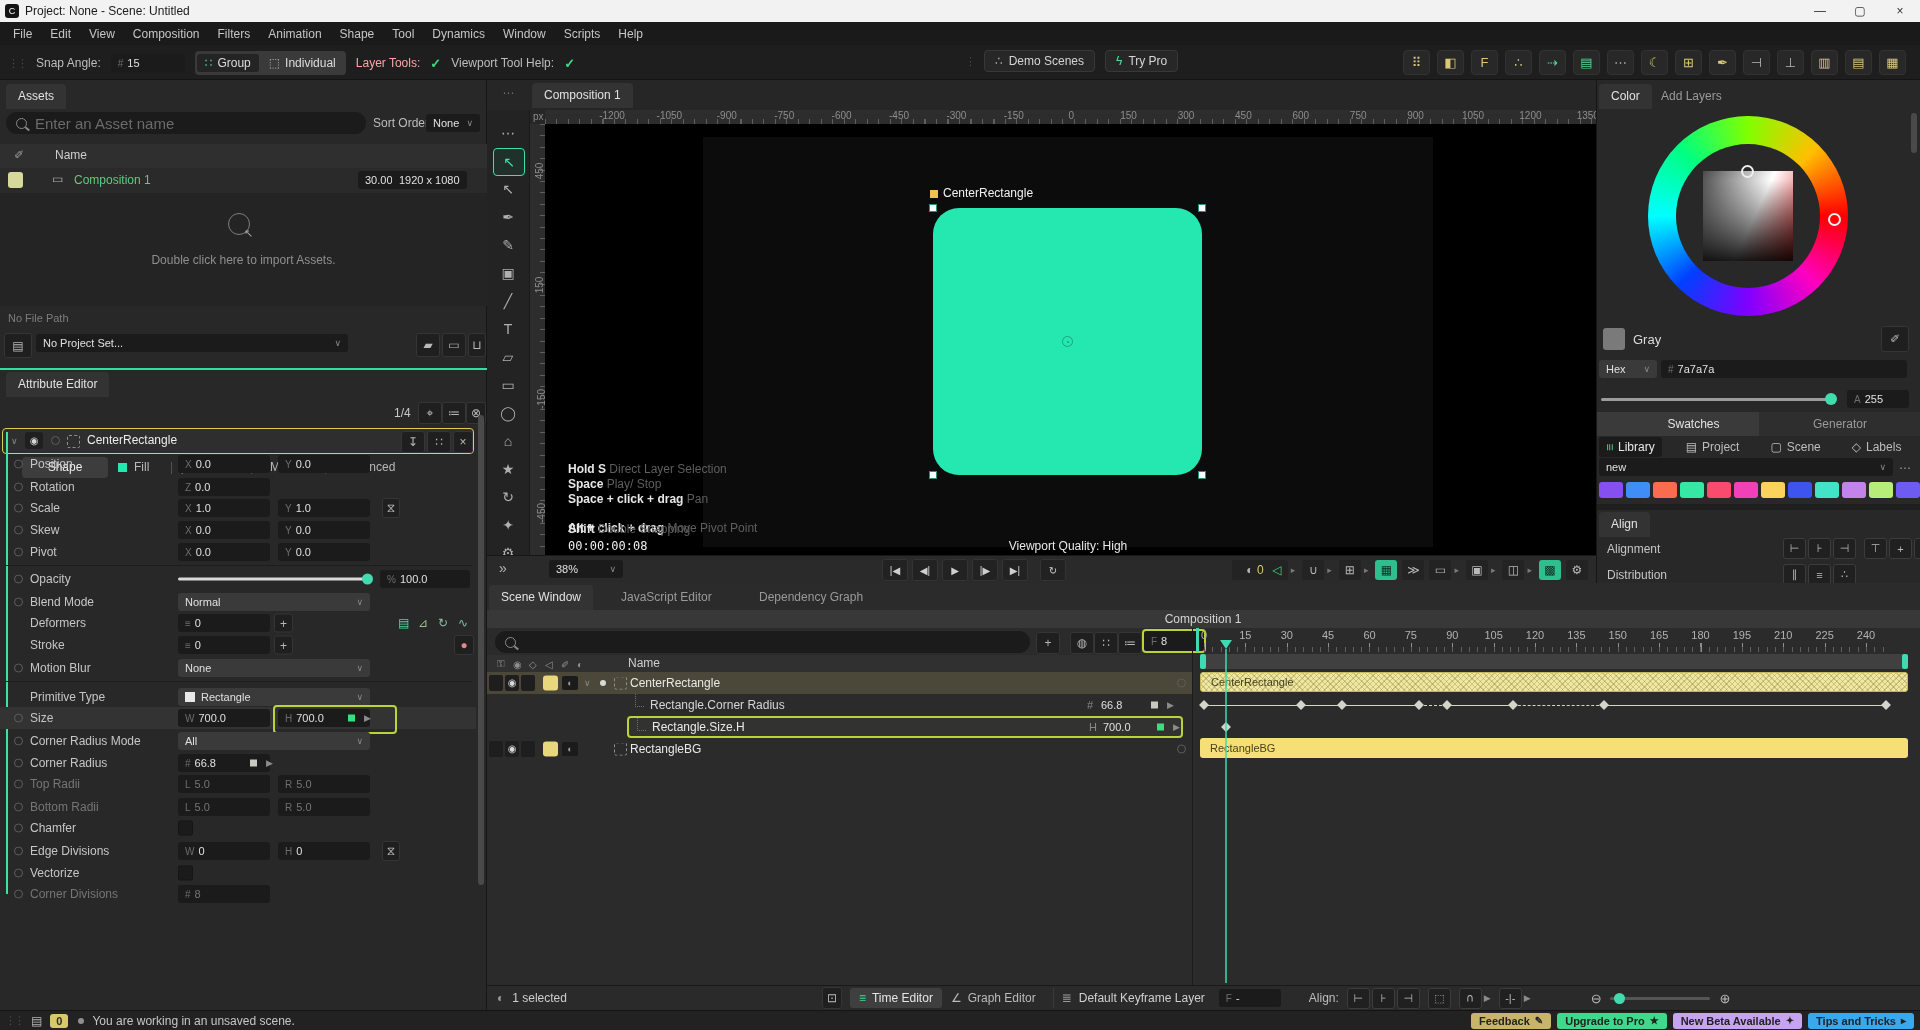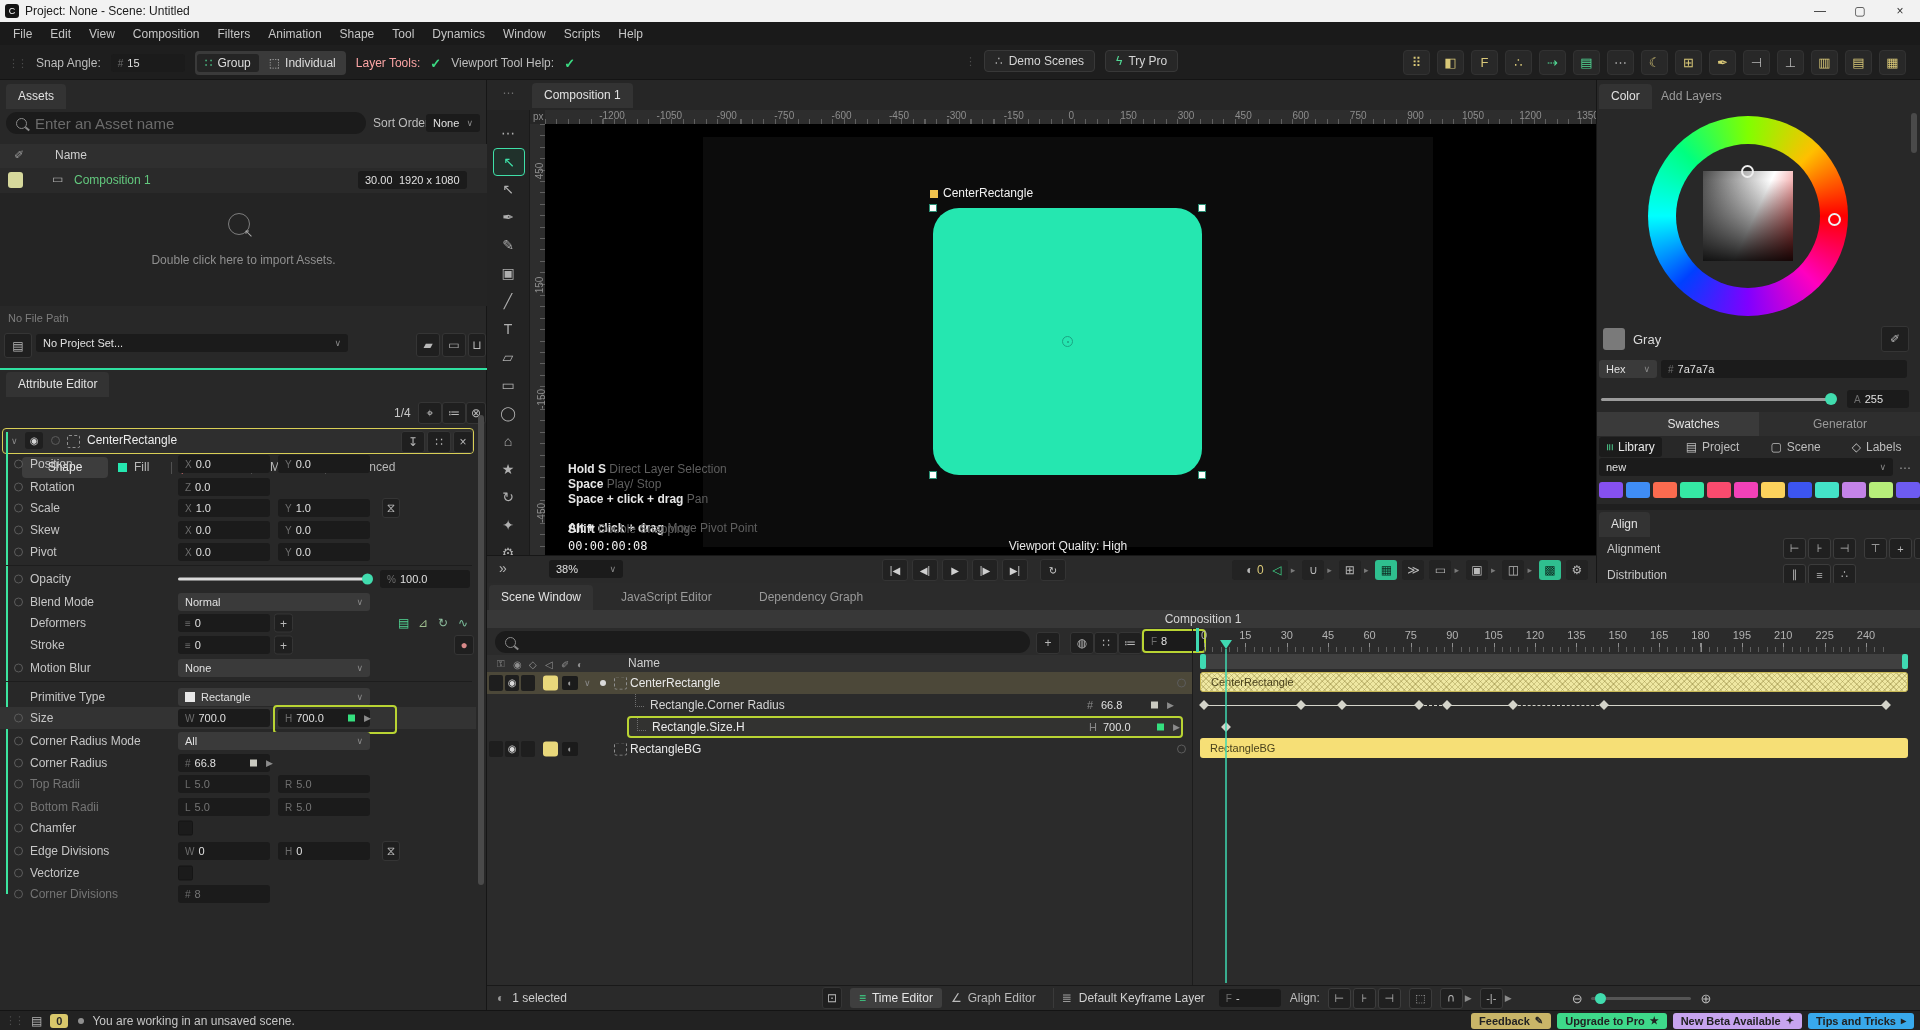--- a/index.html
+++ b/index.html
@@ -817,21 +817,21 @@
         <span>∠</span>
         <span>Graph Editor</span>
         </span>
       <span class="vsep" style="margin:0 8px;"></span>
       <span style="color:#9a9a9a;">≣</span>
       <span style="margin-left:7px;color:#d0d0d0;">Default Keyframe Layer</span>
       <span class="fld" style="margin-left:14px;width:62px;">
         <span class="pfx">F</span>
           <span>-</span>
       </span>
-      <span style="margin-left:9px;color:#bdbdbd;">Align:</span>
+      <span style="margin-left:28px;color:#bdbdbd;">Align:</span>
       <span class="alignbtn" style="margin-left:8px;">⊢</span>
       <span class="alignbtn" style="margin-left:2px;">⊦</span>
       <span class="alignbtn" style="margin-left:2px;">⊣</span>
       <span class="alignbtn" style="margin-left:8px;">⬚</span>
       <span class="alignbtn" style="margin-left:8px;">
           <span style="display:inline-block;transform:rotate(180deg);">∪</span>
         </span>
       <span class="tri" style="margin-left:2px;">▶</span>
       <span class="alignbtn" style="margin-left:8px;">-|-</span>
       <span class="tri" style="margin-left:2px;">▶</span>

